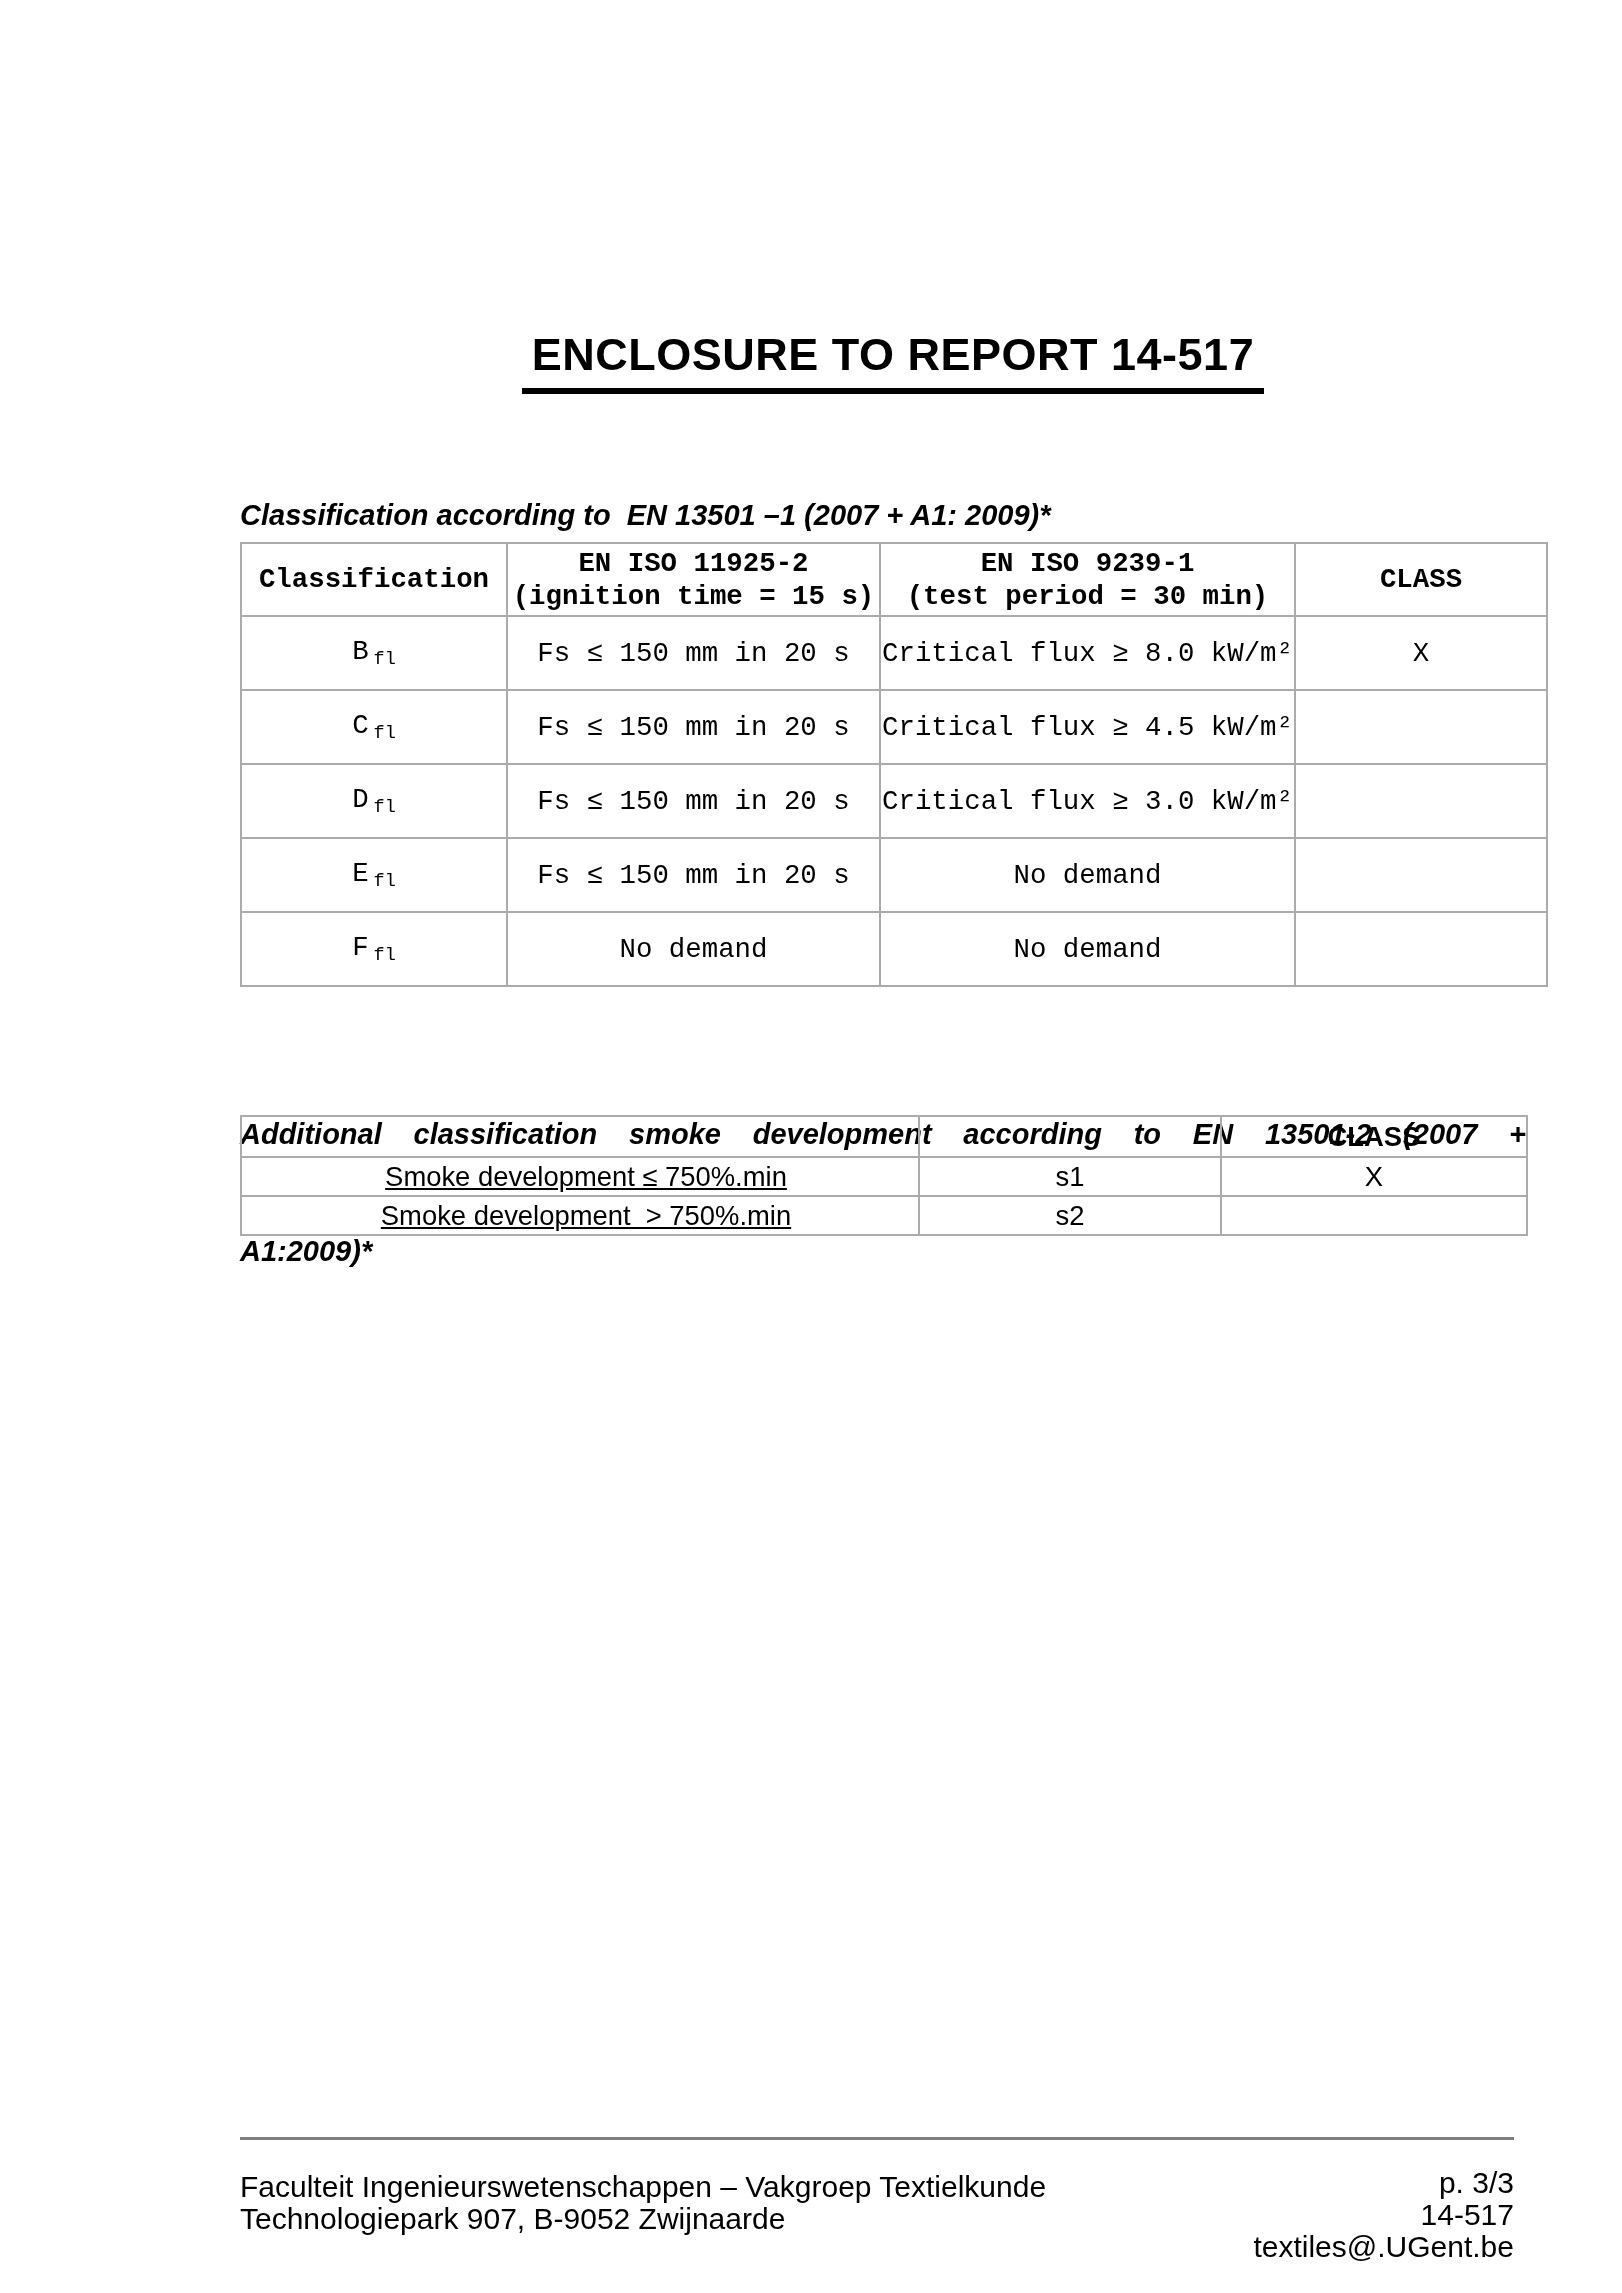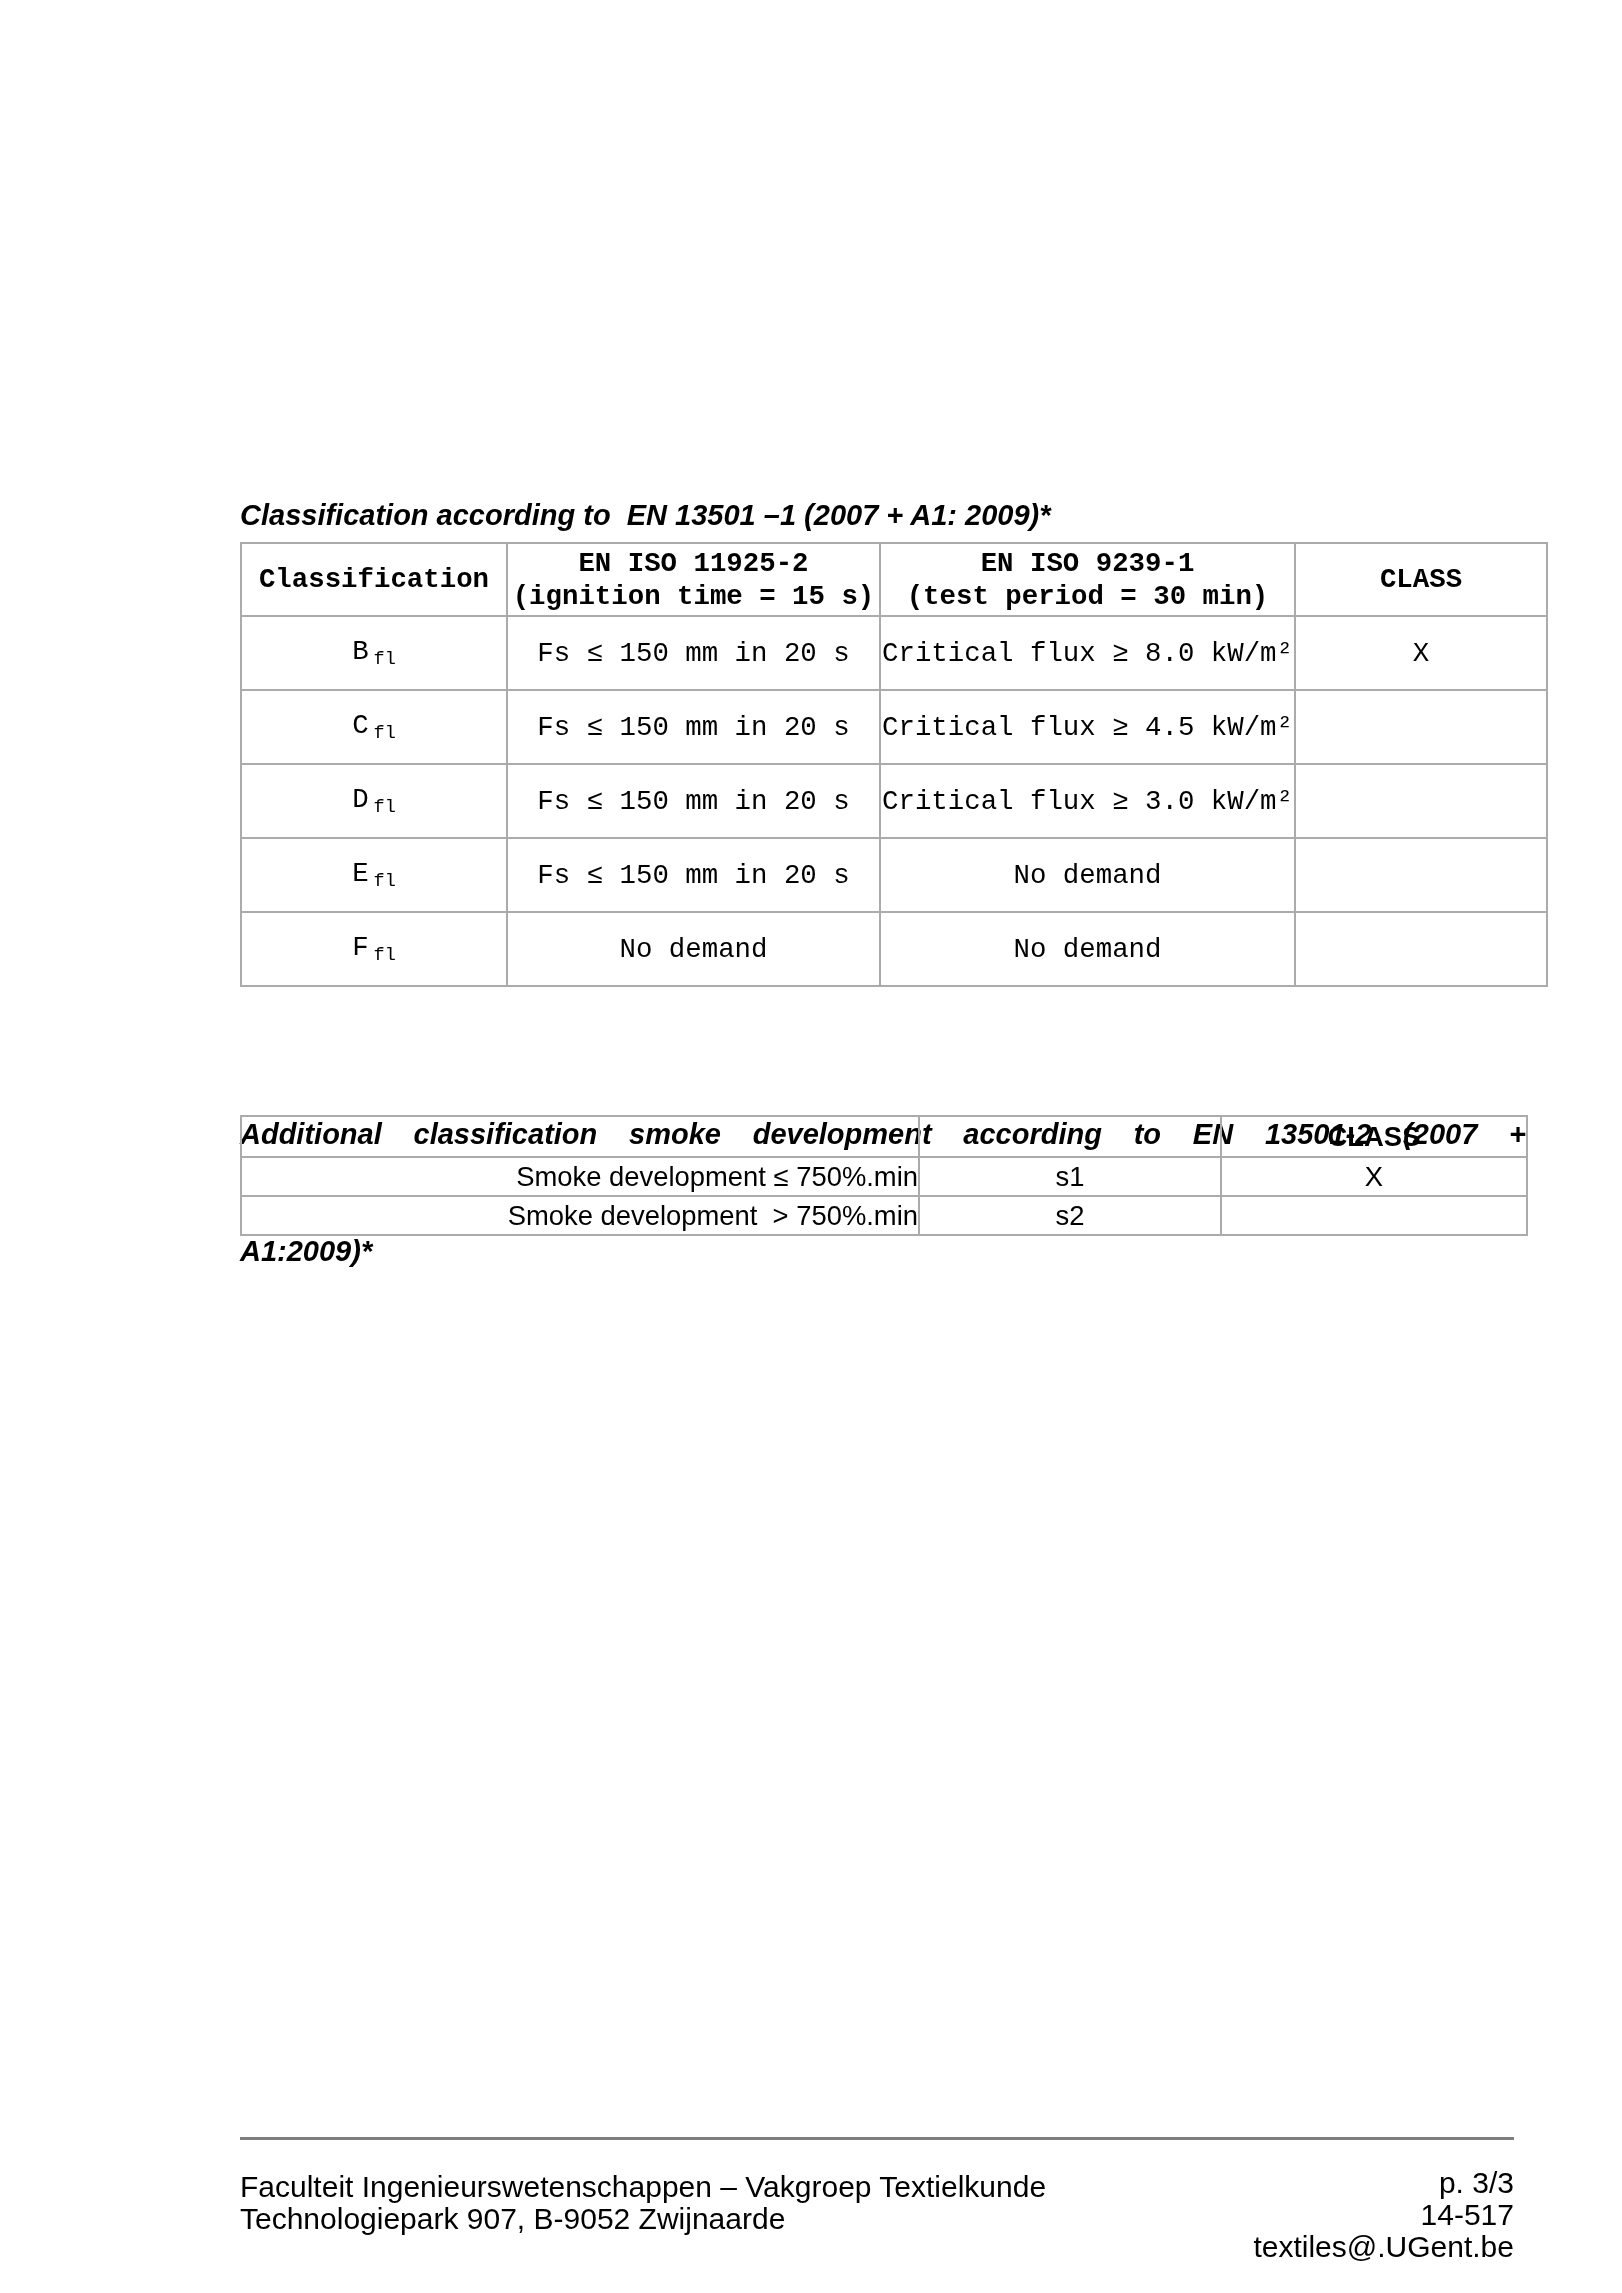--- a/index.html
+++ b/index.html
@@ -73,23 +73,24 @@
   .sub-label {
     font-size: 18.6px;
     margin-left: 4.9px;
     vertical-align: -5.9px;
   }
 
   .t2 { top: 1115px; width: 1286px; }
   .t2 thead th { font-weight: 700; height: 39px; font-size: 27.4px; }
   .t2 tbody td { height: 37px; }
   .t2 .cell-left {
-    text-align: right;
+    text-align: center;
     padding-left: 12px;
     white-space: pre-wrap;
+    text-decoration: underline;
   }
 
   
   .footer {
     position: absolute;
     left: 240px;
     top: 2137px;
     width: 1274px;
   }
   .footer-rule {
@@ -105,20 +106,23 @@
     line-height: 32px;
   }
   .footer-left  { padding-top: 31px; text-align: left; }
   .footer-right { padding-top: 27px; text-align: right; }
 </style>
 </head>
 <body>
 
 <div class="page">
 
+  <div class="title-block">
+    <span class="title-text">ENCLOSURE TO REPORT 14-517</span>
+  </div>
 
   <p class="heading heading-1">Classification according to  EN 13501 –1 (2007 + A1: 2009)*</p>
 
   <table class="t1">
     <colgroup>
       <col style="width:266px">
       <col style="width:373px">
       <col style="width:415px">
       <col style="width:252px">
     </colgroup>

